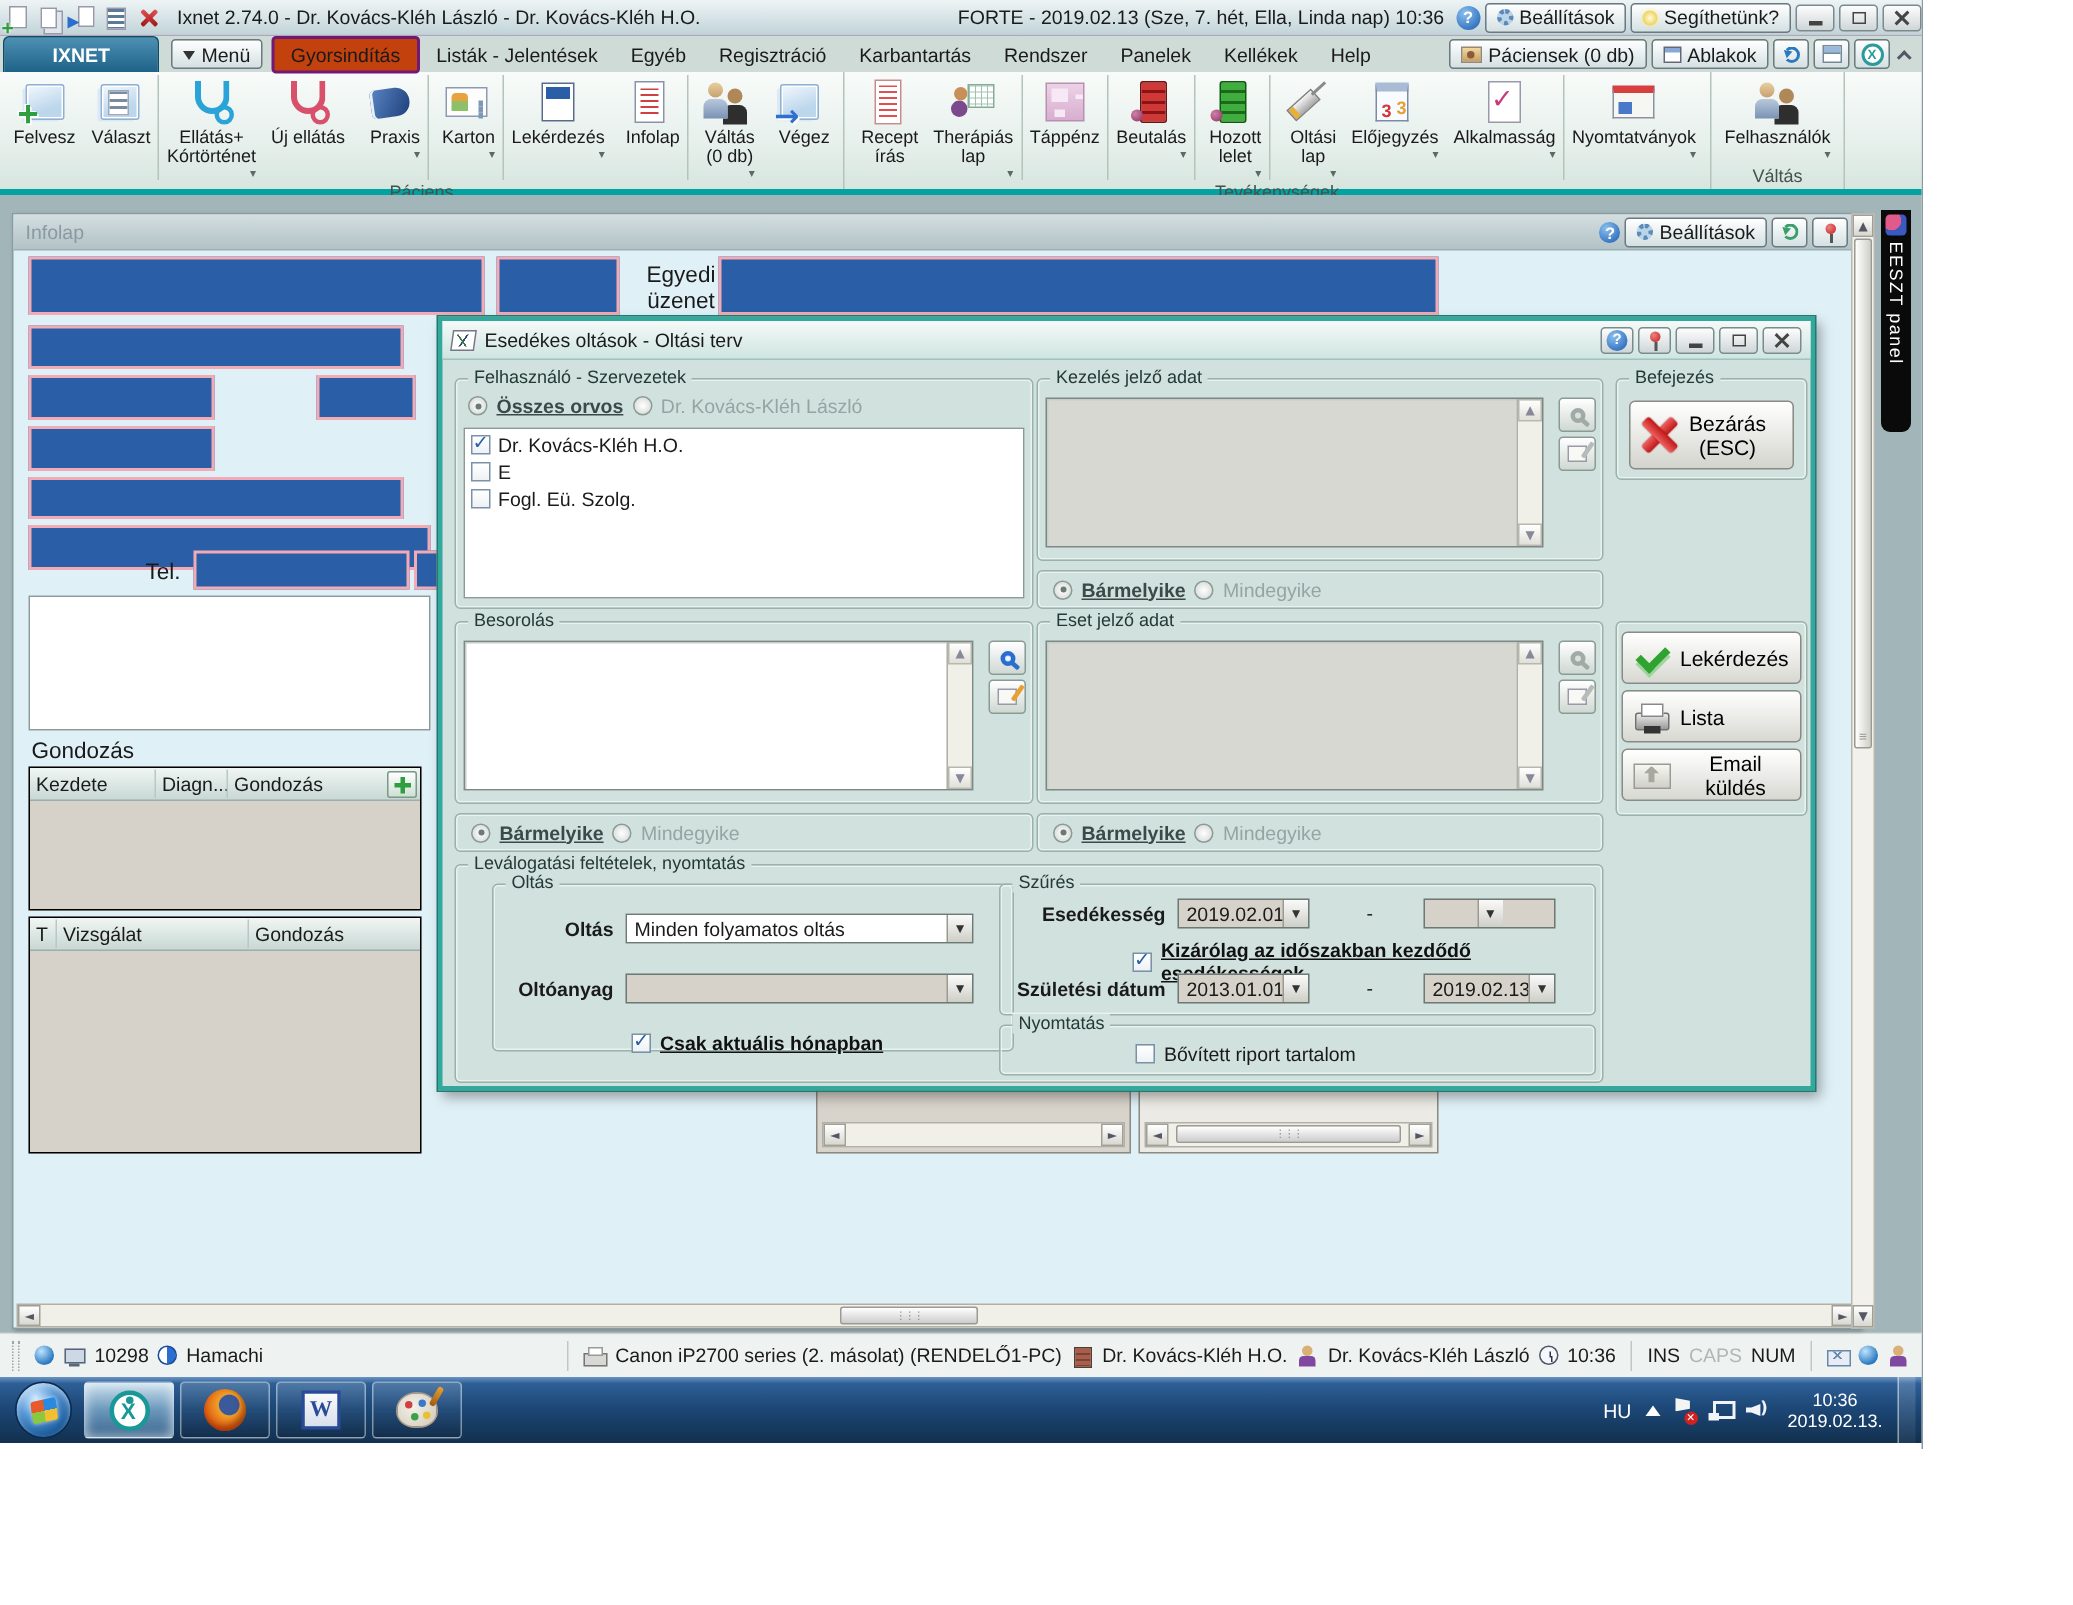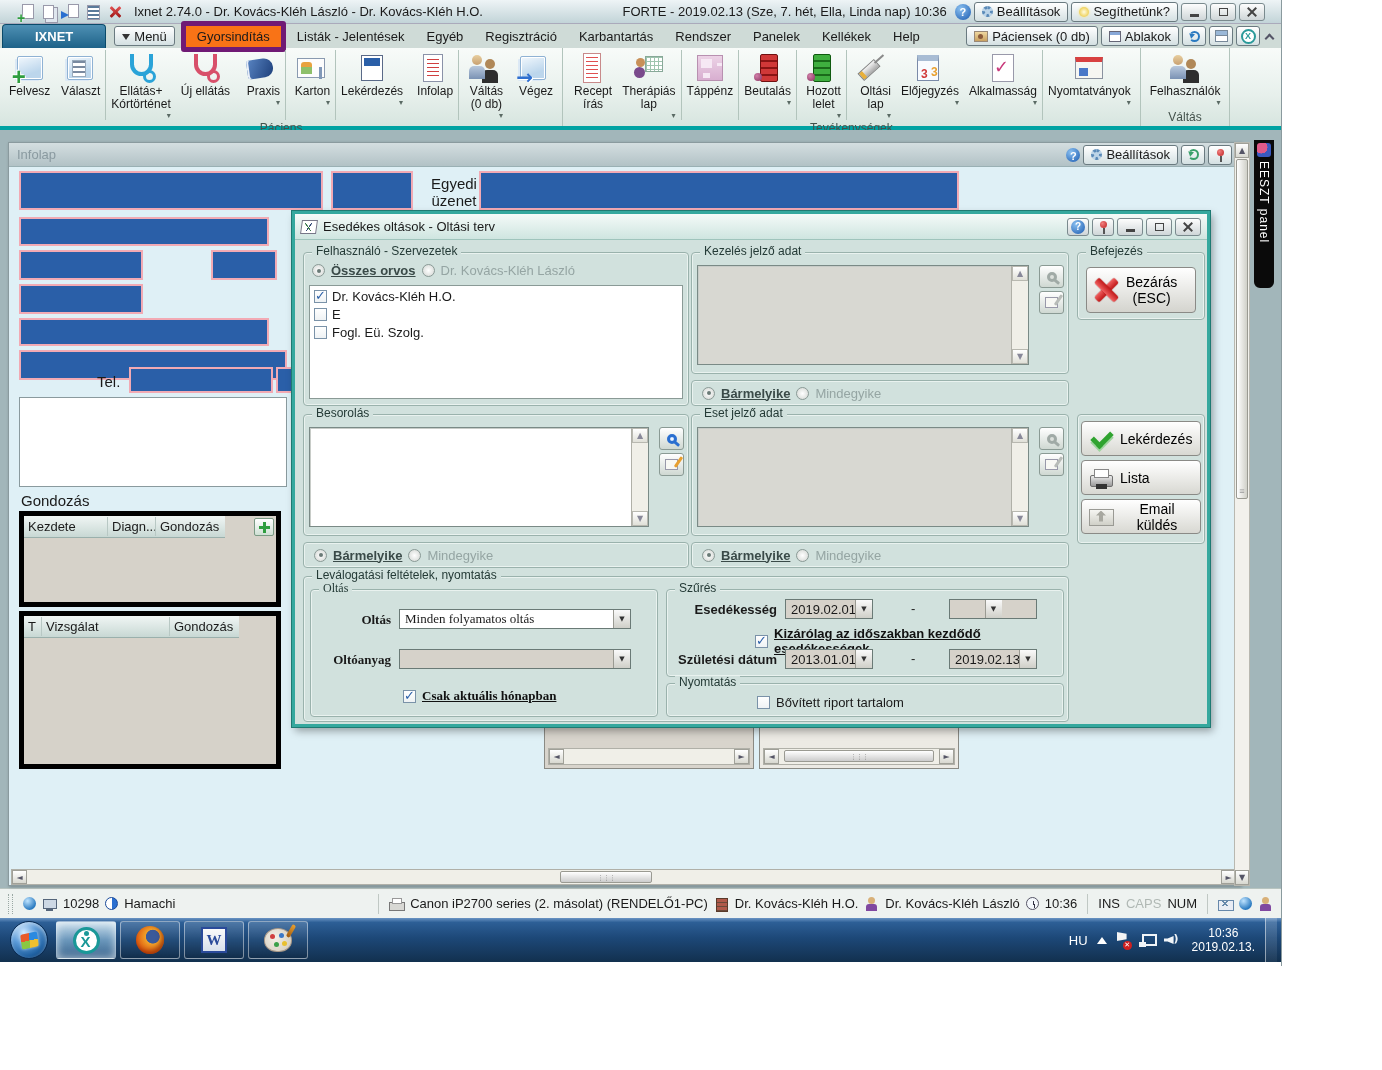--- a/index.html
+++ b/index.html
@@ -5,21 +5,21 @@
   * { box-sizing: border-box; }
   html,body { margin:0; padding:0; }
   body {
     width:1382px; height:1070px; background:#fff; position:relative; overflow:hidden;
     font-family:"Liberation Sans", sans-serif; font-size:13px; color:#1a1a1a;
     -webkit-font-smoothing:antialiased;
   }
   #app { position:absolute; left:0; top:0; width:1282px; height:966px; border-right:1px solid #8a9a9e; }
 
   
-  #titlebar { height:24px; background:linear-gradient(#eef4f6,#c2d4d8); display:flex; align-items:center; padding:0 16px; border-bottom:1px solid #aab; }
+  #titlebar { height:24px; background:linear-gradient(#eef4f6,#c2d4d8); display:flex; align-items:center; padding:0 0; border-bottom:1px solid #aab; }
   .ti { width:18px; height:18px; position:relative; margin:0 2px; flex:none; }
   .ti-new::before { content:""; position:absolute; left:4px; top:1px; width:10px; height:13px; background:#fff; border:1px solid #99a; }
   .ti-new::after { content:"+"; position:absolute; left:-1px; bottom:-3px; color:#2f9e3f; font:bold 14px/12px "Liberation Sans",sans-serif; text-shadow:0 0 2px #fff; }
   .ti-copy::before { content:""; position:absolute; left:3px; top:2px; width:9px; height:12px; background:#fff; border:1px solid #99a; box-shadow:3px 3px 0 #dfe6ee,3px 3px 0 1px #99a; }
   .ti-import::before { content:""; position:absolute; left:6px; top:1px; width:9px; height:12px; background:#fff; border:1px solid #99a; }
   .ti-import::after { content:""; position:absolute; left:-1px; bottom:2px; border:4px solid transparent; border-left:8px solid #2a6fd0; }
   .ti-list::before { content:""; position:absolute; left:3px; top:2px; width:11px; height:13px; background:repeating-linear-gradient(to bottom,#5a7a9a 0 2px,#fff 2px 4px); border:1px solid #99a; background-color:#fff; }
   .ti-del::before,.ti-del::after { content:""; position:absolute; left:8px; top:2px; width:3px; height:14px; background:linear-gradient(#e05050,#a01818); border-radius:1px; }
   .ti-del::before { transform:rotate(45deg);} .ti-del::after { transform:rotate(-45deg);}
   #titlebar .ttext { margin-left:8px; font-size:13px; }
@@ -38,21 +38,21 @@
   .gl-close::before,.gl-close::after { content:""; position:absolute; left:5px; top:0; width:2px; height:12px; background:#444; }
   .gl-close::before { transform:rotate(45deg);} .gl-close::after { transform:rotate(-45deg);}
 
   
   #menubar { height:24px; background:#cfdbd7; display:flex; align-items:center; padding:0 2px; }
   #brand { height:24px; padding:0 32px; display:flex; align-items:center; background:linear-gradient(#4e90b4,#1e6288); color:#fff; font-weight:bold; font-size:13px; border-radius:4px 4px 0 0; border:1px solid #0a4a6a; border-bottom:none; }
   #menu-btn { margin-left:8px; }
   .dtri { width:0; height:0; border:4px solid transparent; border-top:6px solid #333; margin-top:5px; }
   .menu-items { display:flex; align-items:center; margin-left:6px; }
   .menu-item { padding:3px 11px; font-size:13px; cursor:default; }
-  .menu-item.active { background:#f97316; border:5px solid #701a75; border-radius:3px; }
+  .menu-item.active { background:#c2410c; border:2px solid #701a75; border-radius:3px; }
   #menubar .mspacer { flex:1; }
   .picic { width:14px; height:11px; background:linear-gradient(#f0d8a0,#c8a060); border:1px solid #998877; position:relative; flex:none; }
   .picic::after { content:""; position:absolute; left:3px; top:2px; width:5px; height:5px; border-radius:50%; background:#8a5a3a; }
   .winic { width:12px; height:11px; border:1px solid #667; background:#fff; flex:none; }
   .winic::after { content:""; display:block; height:3px; background:#88a8d8; }
   .iconbtn { width:24px; height:20px; border:1px solid #6a7a80; border-radius:3px; background:linear-gradient(#ffffff,#d4e0e2); display:flex; align-items:center; justify-content:center; margin-left:3px; }
   .refic { width:11px; height:11px; border:2px solid #2a7ac0; border-left-color:transparent; border-radius:50%; position:relative; }
   .refic.green { border-color:#3aa06a; border-left-color:transparent; }
   .refic::after { content:""; position:absolute; left:-5px; top:-2px; border:3px solid transparent; border-right:5px solid #2a7ac0; transform:rotate(40deg); }
   .refic.green::after { border-right-color:#3aa06a; }
@@ -120,21 +120,21 @@
   .iwt .iwtitle { color:#8a9aa0; font-size:13px; }
   .iwt .iwsp { flex:1; }
   .pinic { width:10px; height:14px; position:relative; }
   .pinic::before { content:""; position:absolute; left:2px; top:1px; width:7px; height:7px; border-radius:50%; background:radial-gradient(circle at 35% 35%,#f08080,#c02020); }
   .pinic::after { content:""; position:absolute; left:5px; top:8px; width:2px; height:6px; background:#555; }
   #infolap-content { position:relative; height:718px; }
   .bar { position:absolute; background:#2a5fa8; border:2px solid #f2aab4; }
   .flabel { position:absolute; font-size:15px; }
   .whitebox { position:absolute; background:#fff; border:1px solid #8a9a9e; }
 
-  .dtable { position:absolute; border:5px solid #000000; background:#d6d2c9; display:flex; flex-direction:row; }
+  .dtable { position:absolute; border:1px solid #000000; background:#d6d2c9; display:flex; flex-direction:column; }
   .thead { display:flex; background:linear-gradient(#f0f6f4,#c8d8d4); border-bottom:1px solid #9ab0ac; align-items:center; height:22px; padding-right:2px; }
   .th { padding:2px 4px; font-size:13px; border-right:1px solid #b8c8c4; overflow:hidden; white-space:nowrap; }
   .t1 div.th:nth-of-type(1){ width:84px; } .t1 div.th:nth-of-type(2){ width:48px; } .t1 div.th:nth-of-type(3){ flex:1; border-right:none; }
   .t2 div.th:nth-of-type(1){ width:18px; } .t2 div.th:nth-of-type(2){ width:128px; } .t2 div.th:nth-of-type(3){ flex:1; border-right:none; }
   .tbody { flex:1; }
   .addbtn { width:20px; height:18px; margin-left:auto; background:linear-gradient(#ffffff,#cfe0d4); border:1px solid #7a9a84; border-radius:2px; position:relative; flex:none; }
   .addbtn::before { content:""; position:absolute; left:8px; top:3px; width:3px; height:11px; background:#2f9e3f; }
   .addbtn::after { content:""; position:absolute; left:4px; top:7px; width:11px; height:3px; background:#2f9e3f; }
 
   
@@ -703,21 +703,21 @@
       <div class="g rowf" style="left:396px;top:328px;width:378px;height:26px;padding-left:10px;">
         <span class="rd sel"></span>
         <span class="b-u">Bármelyike</span>
         <span class="rd"></span>
         <span class="dim">Mindegyike</span>
       </div>
 
       <div class="g" style="left:8px;top:362px;width:766px;height:146px;">
         <div class="gl">Leválogatási feltételek, nyomtatás</div>
 
-        <div class="g" style="left:6px;top:12px;width:348px;height:128px;font-family:Liberation Serif, serif;">
+        <div class="g" style="left:24px;top:12px;width:348px;height:112px;">
           <div class="gl" style="background:#d1e1dd;">Oltás</div>
           <div class="fldlab" style="left:10px;top:22px;width:70px;">Oltás</div>
           <div class="combo" style="position:absolute;left:88px;top:19px;width:232px;">
             <span class="cval">Minden folyamatos oltás</span>
             <span class="cbtn"></span>
           </div>
           <div class="fldlab" style="left:0px;top:62px;width:80px;">Oltóanyag</div>
           <div class="combo gray" style="position:absolute;left:88px;top:59px;width:232px;">
             <span class="cval"></span>
             <span class="cbtn"></span>

